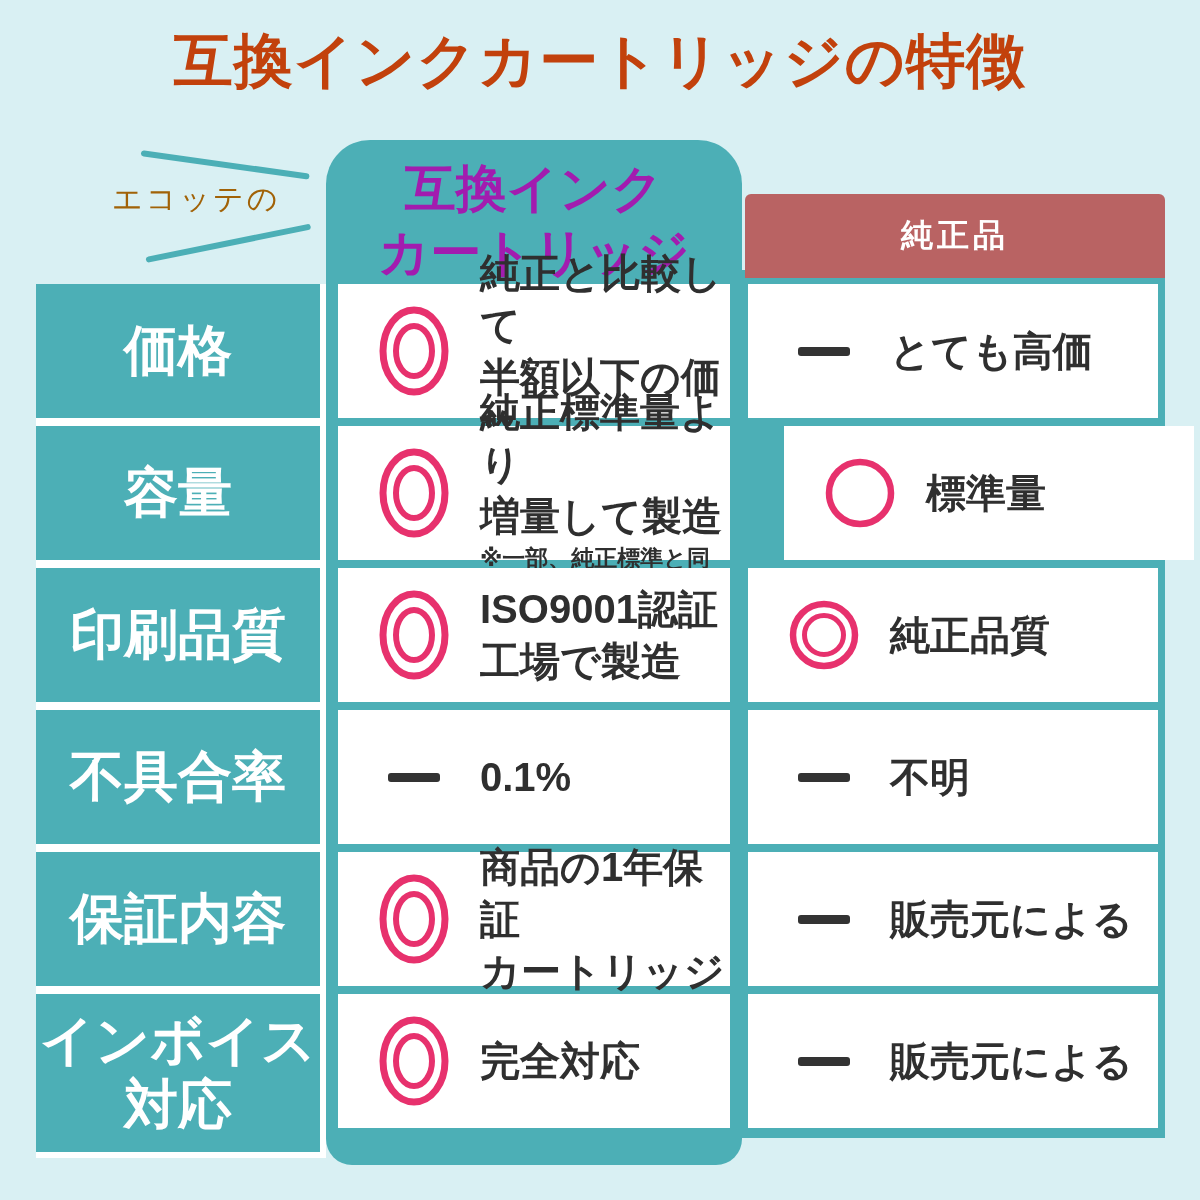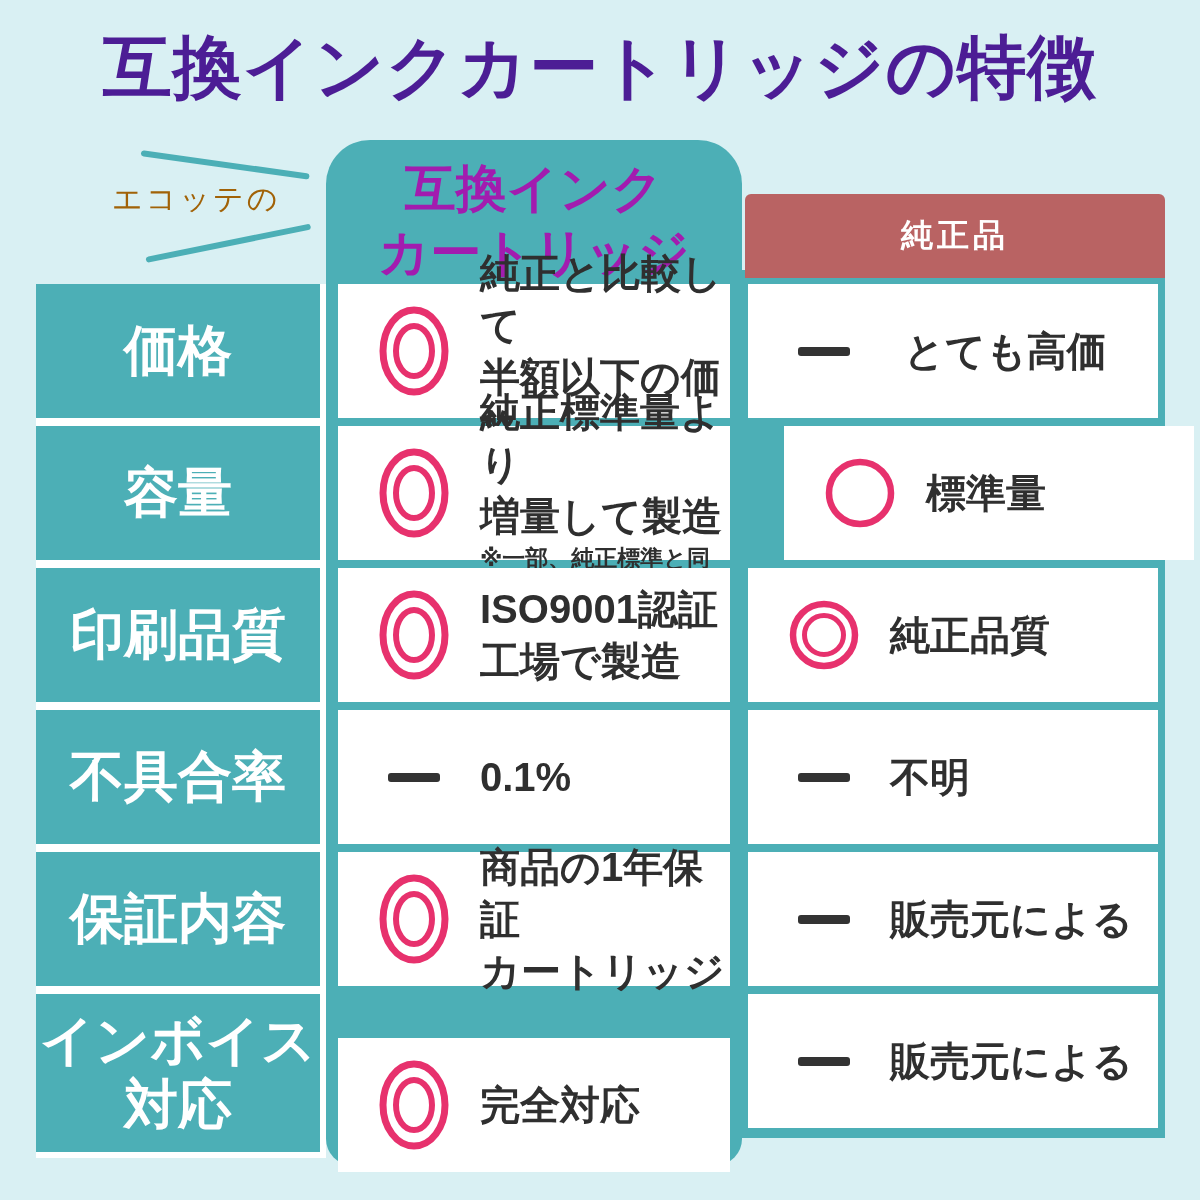--- a/index.html
+++ b/index.html
@@ -2,21 +2,21 @@
 <html><head>
 <meta charset="utf-8">
 <style>
   html,body{margin:0;padding:0;background:#d9f0f3;}
   .canvas{
     position:relative;width:1200px;height:1200px;background:#d9f0f3;
     font-family:"Liberation Sans","DejaVu Sans",sans-serif;overflow:hidden;
   }
   .title{
     position:absolute;left:0;top:22px;width:100%;text-align:center;
-    font-size:69px;font-weight:900;color:#4c1d95;letter-spacing:1px;
+    font-size:59px;font-weight:900;color:#c2410c;letter-spacing:1px;
   }
   .ecotte{
     position:absolute;left:112px;top:179px;font-size:30px;font-weight:400;
     color:#a16207;letter-spacing:3px;
   }
   .eline{position:absolute;height:6px;background:#4cafb6;border-radius:3px;transform-origin:left center;}
   .eline.top{left:141px;top:150px;width:170px;transform:rotate(8deg);}
   .eline.bottom{left:146px;top:257px;width:168px;transform:rotate(-11.5deg);}
 
   .mid-frame{
@@ -85,21 +85,21 @@
   <div class="cell" style="left:338px;top:284px;width:392px;height:134px;">
     <span class="icon-box">
       <svg width="78" height="98" viewBox="0 0 78 98">
           <ellipse cx="39" cy="49" rx="31" ry="41" fill="none" stroke="#e7316d" stroke-width="7"></ellipse>
           <ellipse cx="39" cy="49" rx="18" ry="25" fill="none" stroke="#e7316d" stroke-width="6"></ellipse>
         </svg>
     </span>
     <span class="cell-text">純正と比較して
 半額以下の価格</span>
   </div>
-  <div class="cell" style="left:748px;top:284px;width:410px;height:134px;gap:14px;">
+  <div class="cell" style="left:748px;top:284px;width:410px;height:134px;">
     <span class="icon-box">
         <span class="dash"></span>
       </span>
     <span class="cell-text">とても高価</span>
   </div>
 
   <div class="cell" style="left:338px;top:426px;width:392px;height:134px;">
     <span class="icon-box">
       <svg width="78" height="98" viewBox="0 0 78 98">
           <ellipse cx="39" cy="49" rx="31" ry="41" fill="none" stroke="#e7316d" stroke-width="7"></ellipse>
@@ -164,21 +164,21 @@
     <span class="cell-text">商品の1年保証
 カートリッジ</span>
   </div>
   <div class="cell" style="left:748px;top:852px;width:410px;height:134px;">
     <span class="icon-box">
         <span class="dash"></span>
       </span>
     <span class="cell-text">販売元による</span>
   </div>
 
-  <div class="cell" style="left:338px;top:994px;width:392px;height:134px;margin-top:44px;">
+  <div class="cell" style="left:338px;top:994px;width:392px;height:134px;">
     <span class="icon-box">
       <svg width="78" height="98" viewBox="0 0 78 98">
           <ellipse cx="39" cy="49" rx="31" ry="41" fill="none" stroke="#e7316d" stroke-width="7"></ellipse>
           <ellipse cx="39" cy="49" rx="18" ry="25" fill="none" stroke="#e7316d" stroke-width="6"></ellipse>
         </svg>
     </span>
     <span class="cell-text">完全対応</span>
   </div>
   <div class="cell" style="left:748px;top:994px;width:410px;height:134px;">
     <span class="icon-box">

